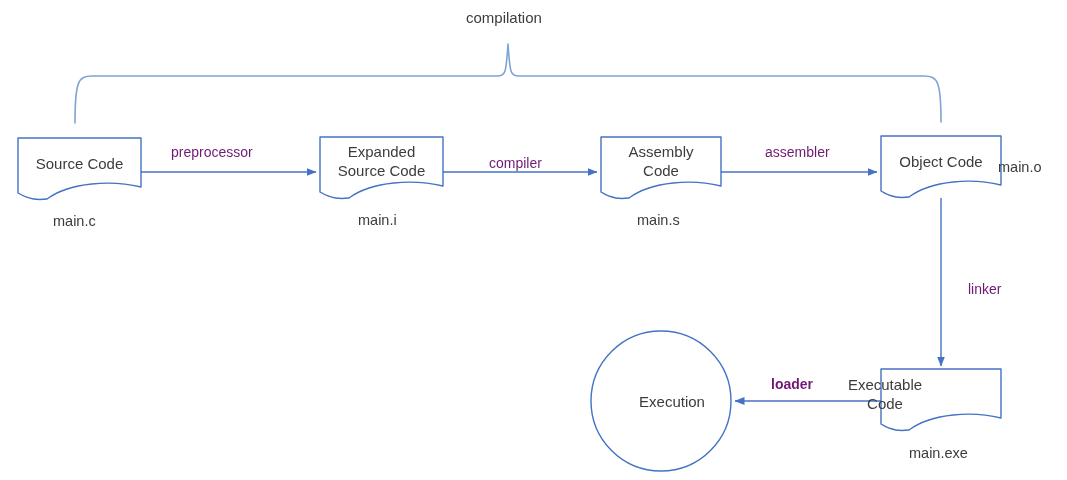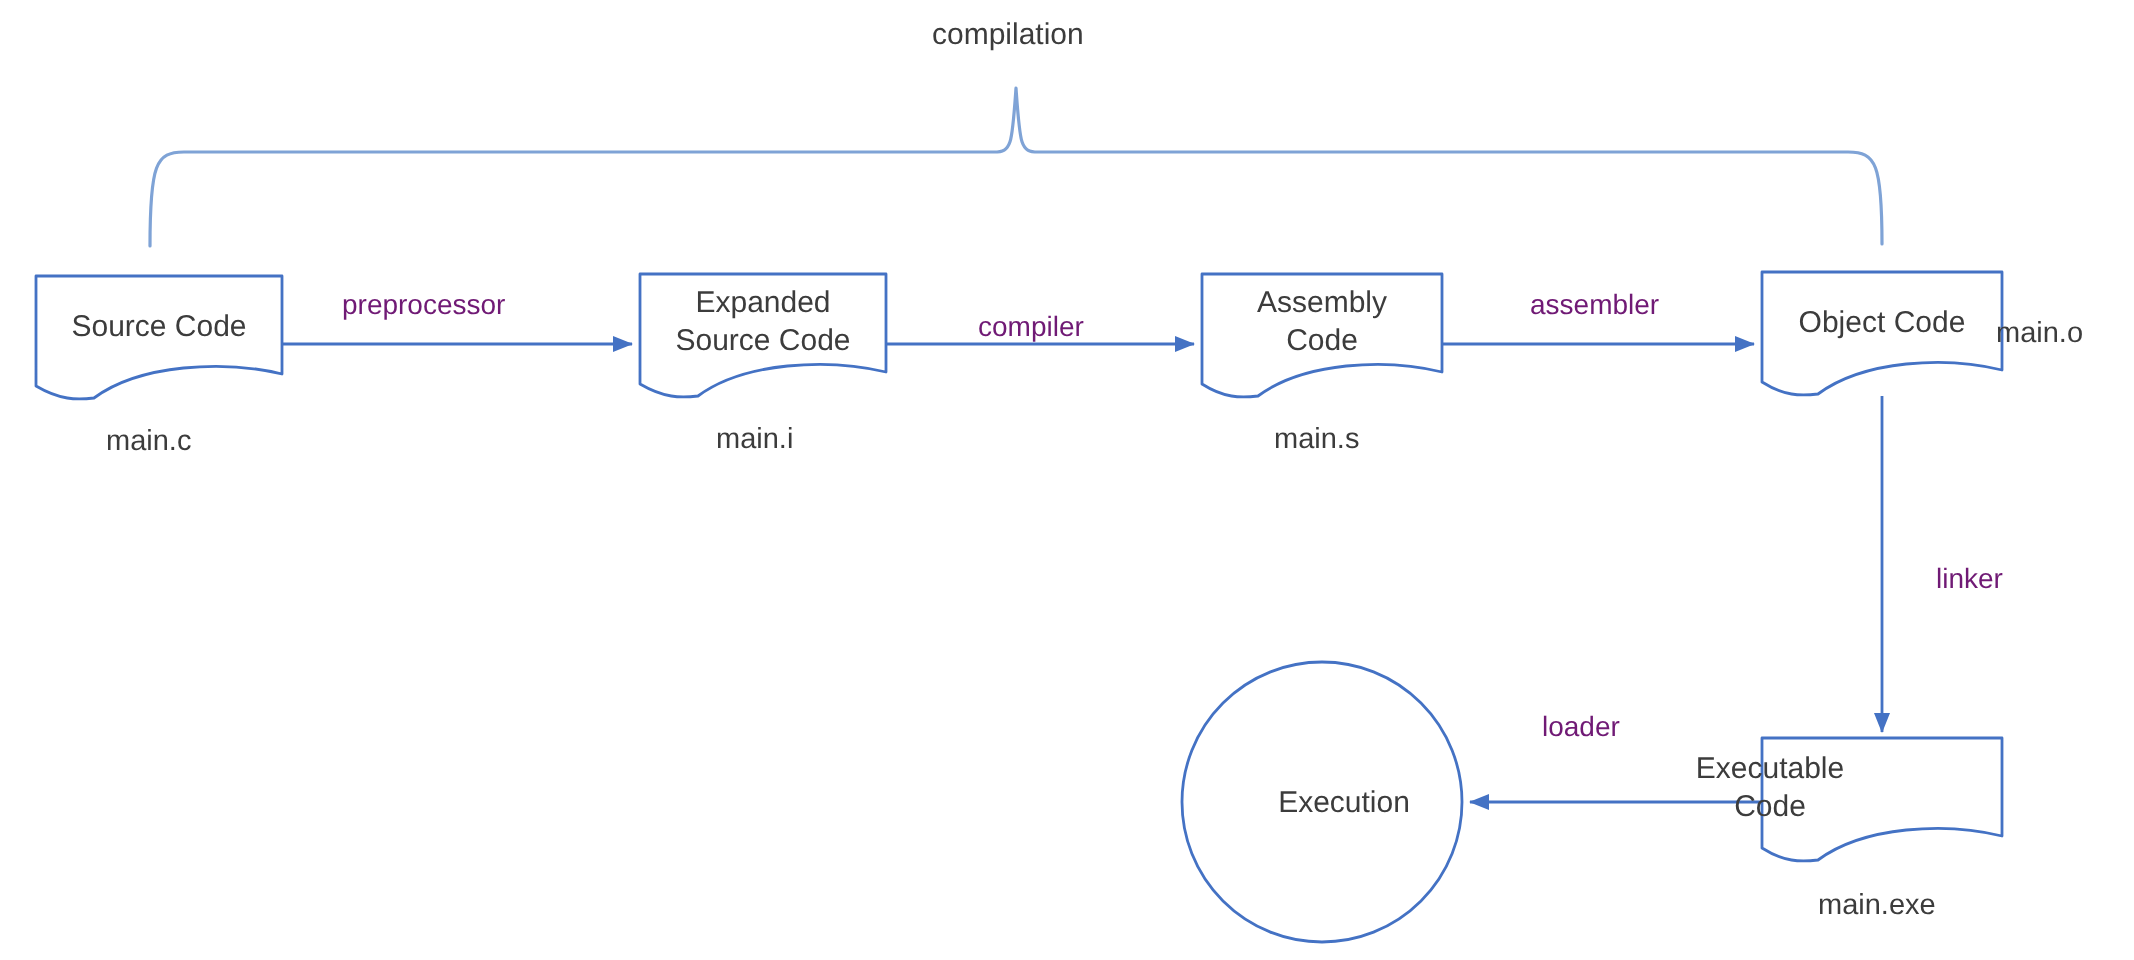--- a/index.html
+++ b/index.html
@@ -145,21 +145,21 @@
   <div class="node-text" style="left:591px; top:386px; width:162px; height:30px;">Execution</div>
 
   <div class="edge-label" style="left:171px; top:144px;">preprocessor</div>
 
   <div class="edge-label" style="left:489px; top:144px;margin-top:11px;">compiler</div>
 
   <div class="edge-label" style="left:765px; top:144px;">assembler</div>
 
   <div class="edge-label" style="left:952px; top:281px;margin-left:16px;">linker</div>
 
-  <div class="edge-label" style="left:771px; top:355px;">loader</div>
+  <div class="edge-label" style="left:771px; top:376px;font-weight:bold;">loader</div>
 
   <div class="caption" style="left:53px; top:213px;">main.c</div>
 
   <div class="caption" style="left:358px; top:212px;">main.i</div>
 
   <div class="caption" style="left:637px; top:212px;">main.s</div>
 
   <div class="caption" style="left:998px; top:159px;">main.o</div>
 
   <div class="caption" style="left:909px; top:445px;">main.exe</div>

